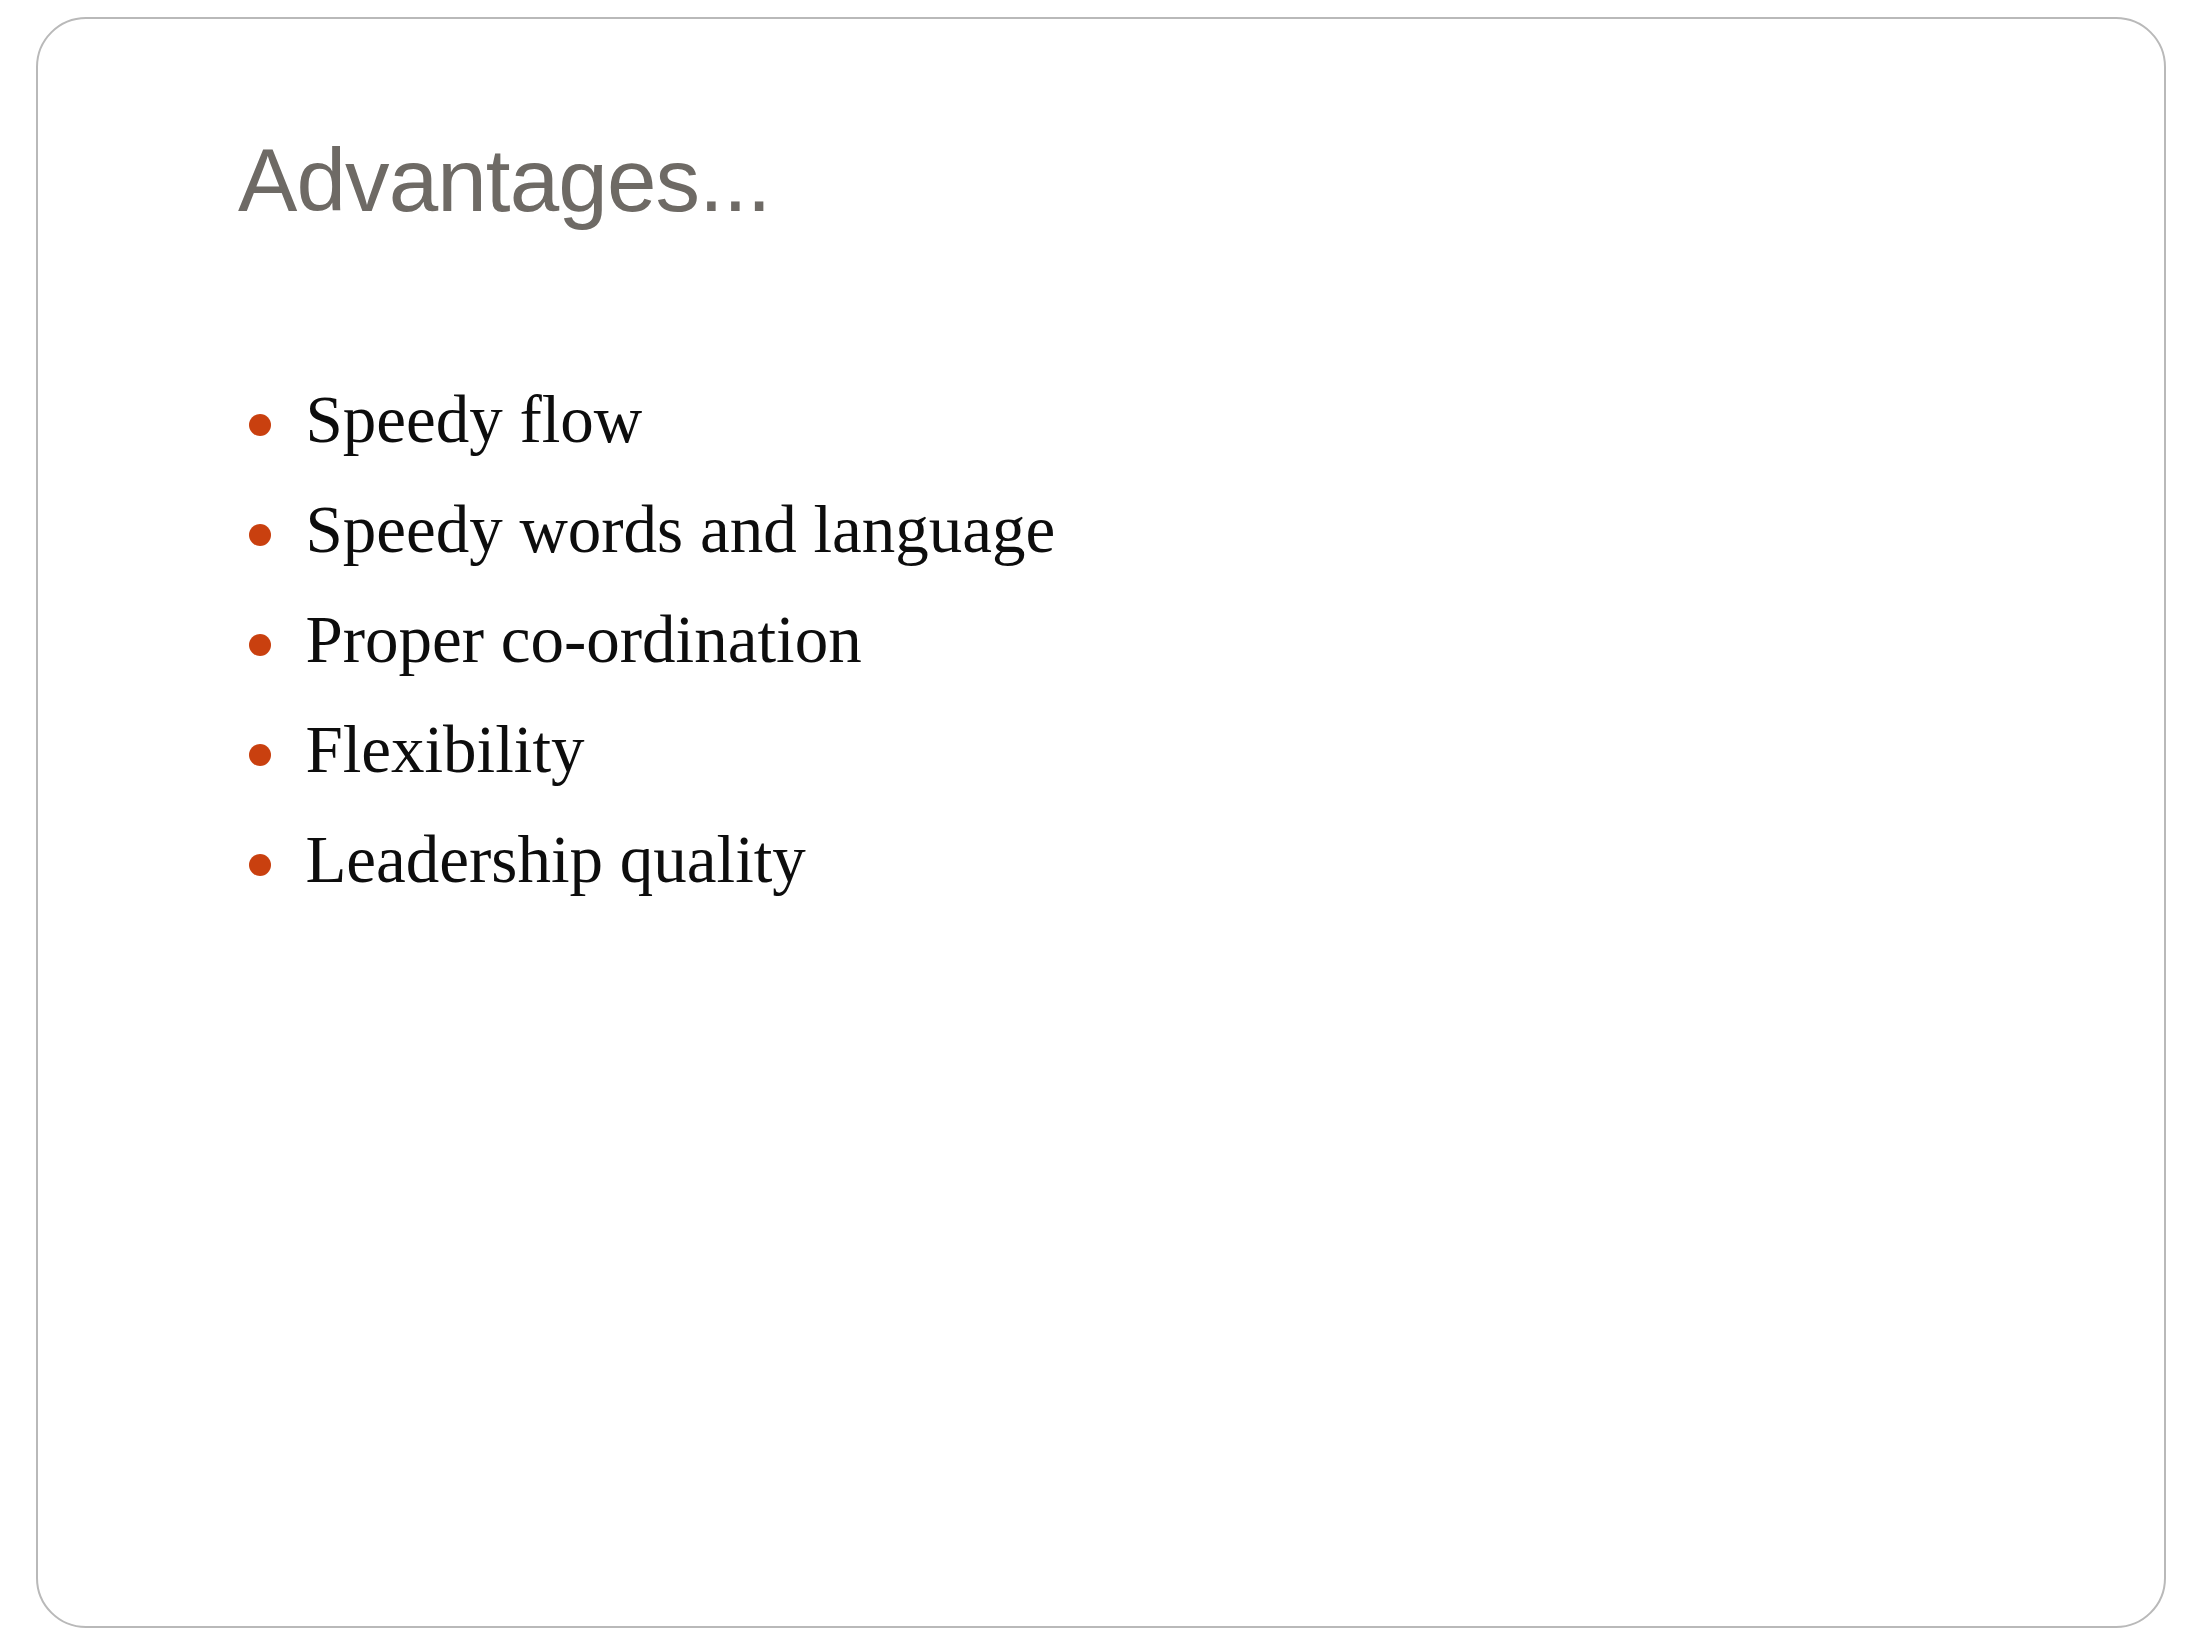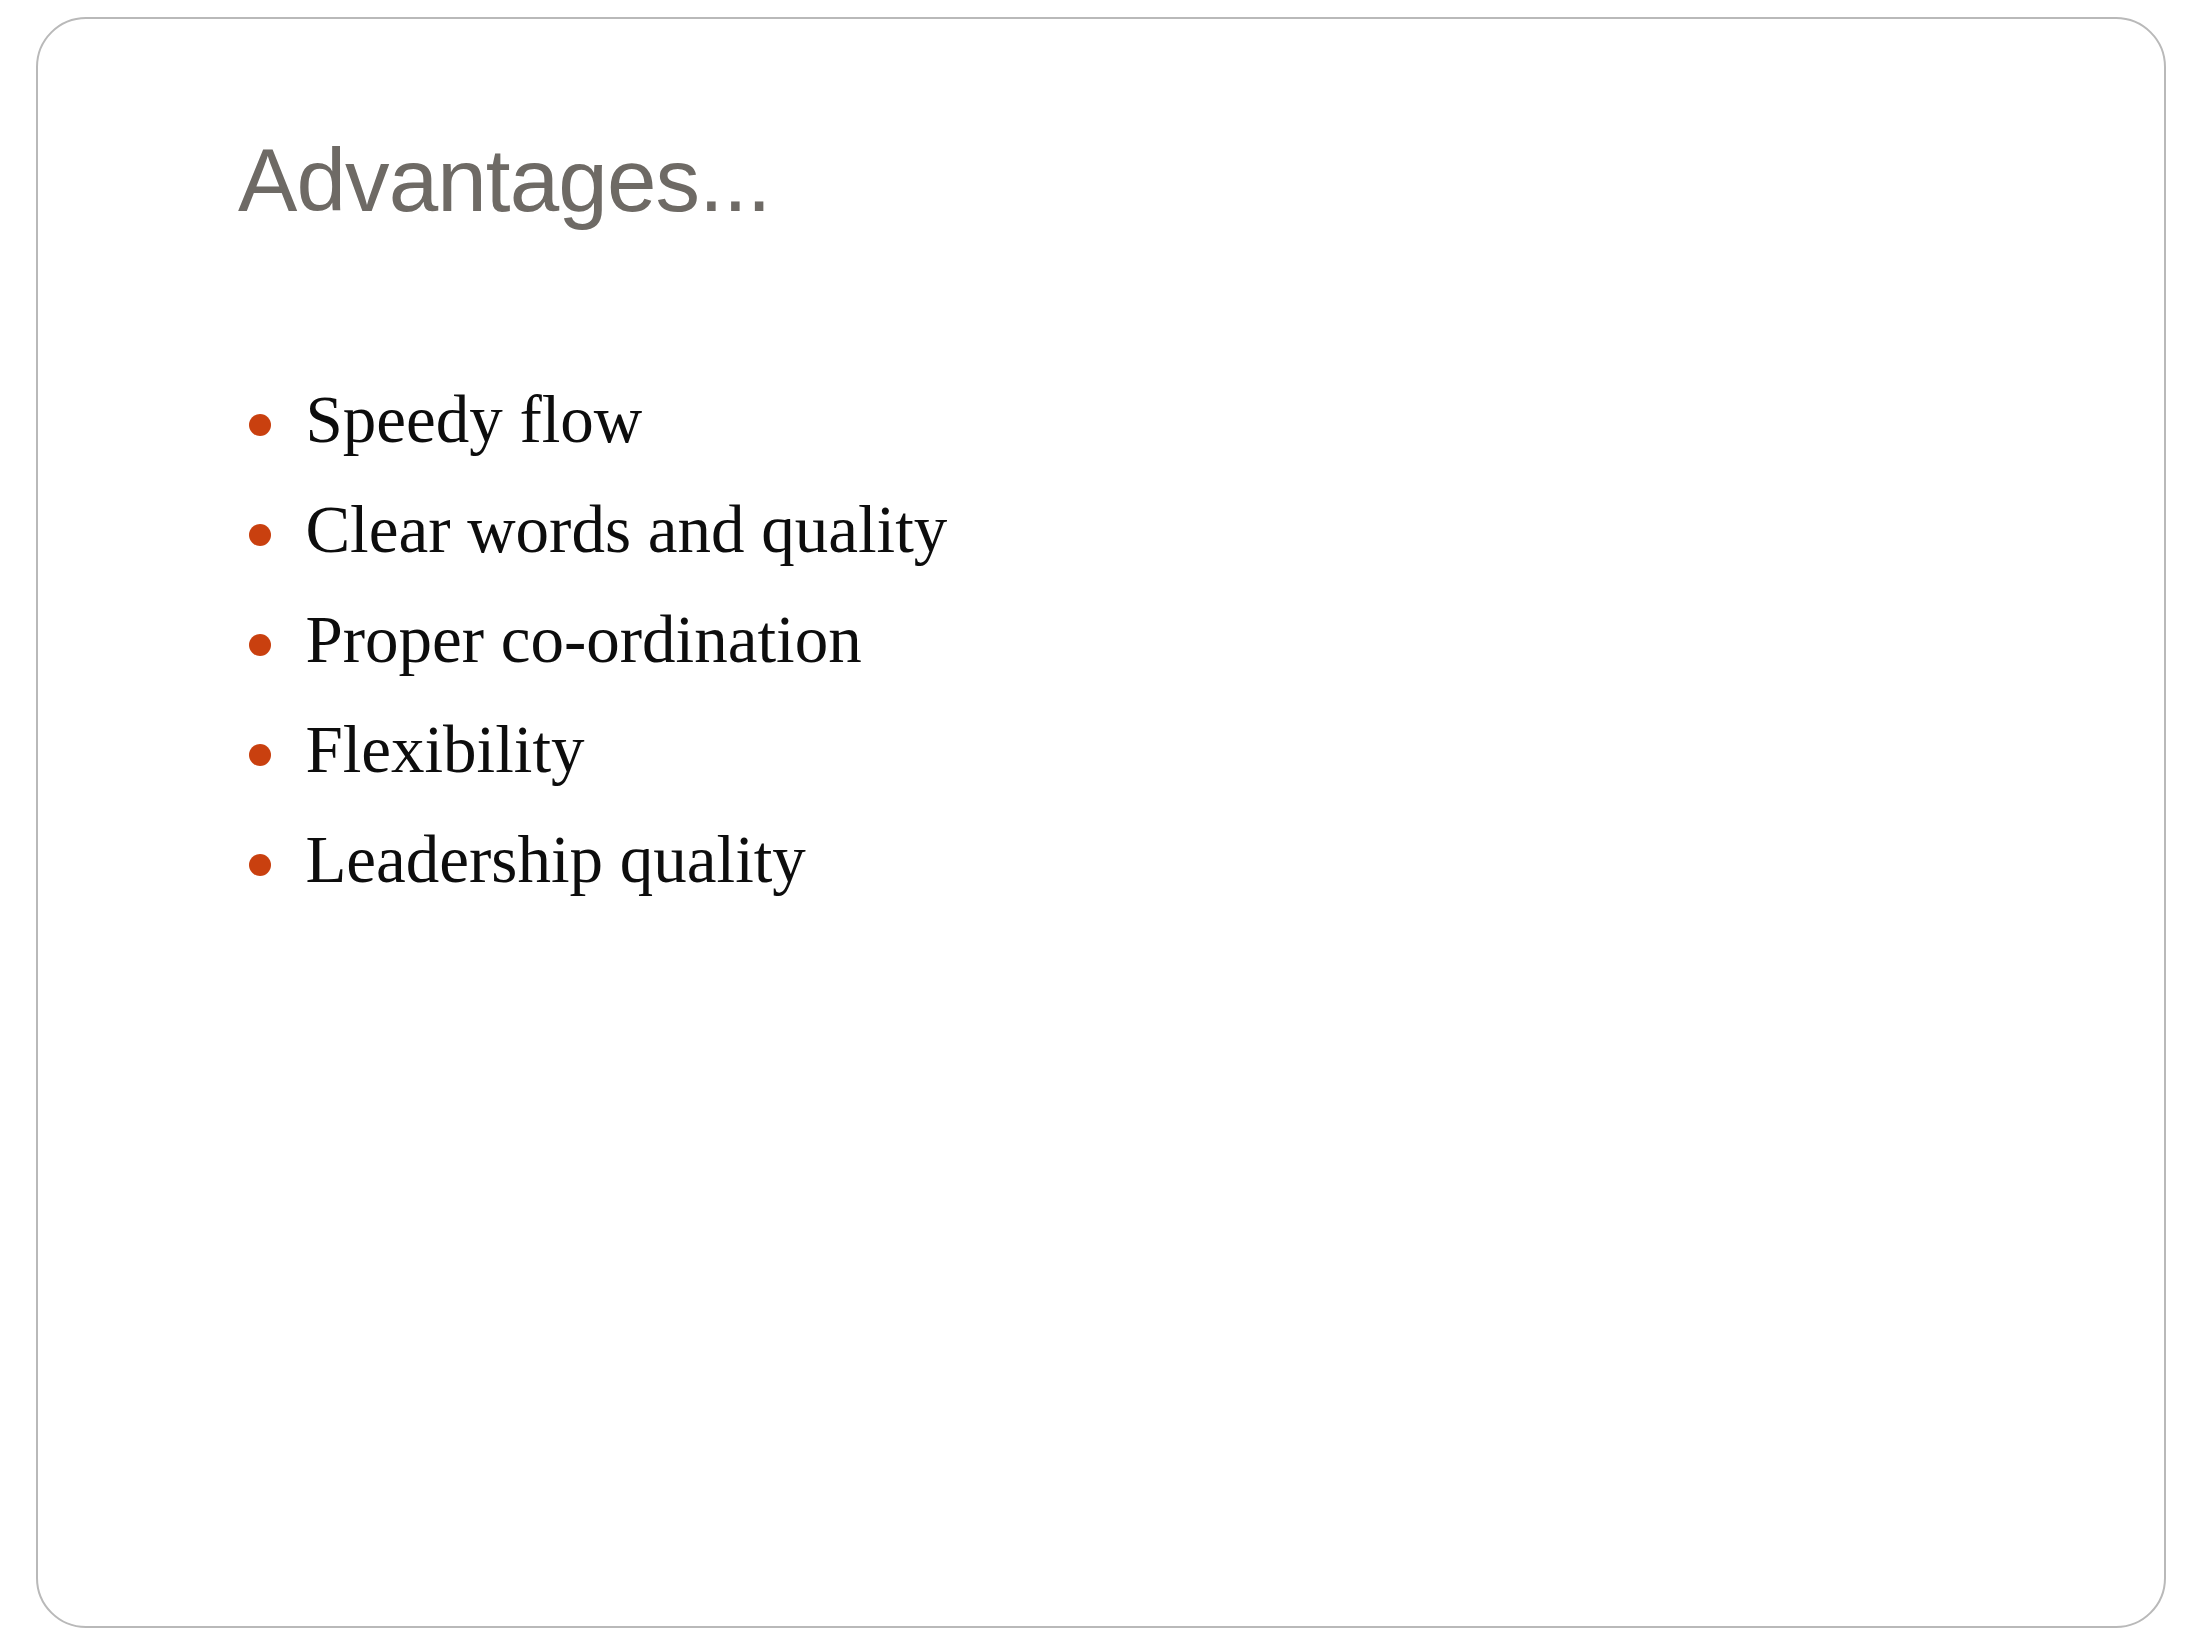--- a/index.html
+++ b/index.html
@@ -82,21 +82,21 @@
 
   <ul class="bullet-list">
 
     <li class="bullet-item">
       <span class="bullet-marker"></span>
       <span class="bullet-text">Speedy flow</span>
     </li>
 
     <li class="bullet-item">
       <span class="bullet-marker"></span>
-      <span class="bullet-text">Clear words and quality</span>
+      <span class="bullet-text">Speedy words and language</span>
     </li>
 
     <li class="bullet-item">
       <span class="bullet-marker"></span>
       <span class="bullet-text">Proper co-ordination</span>
     </li>
 
     <li class="bullet-item">
       <span class="bullet-marker"></span>
       <span class="bullet-text">Flexibility</span>

